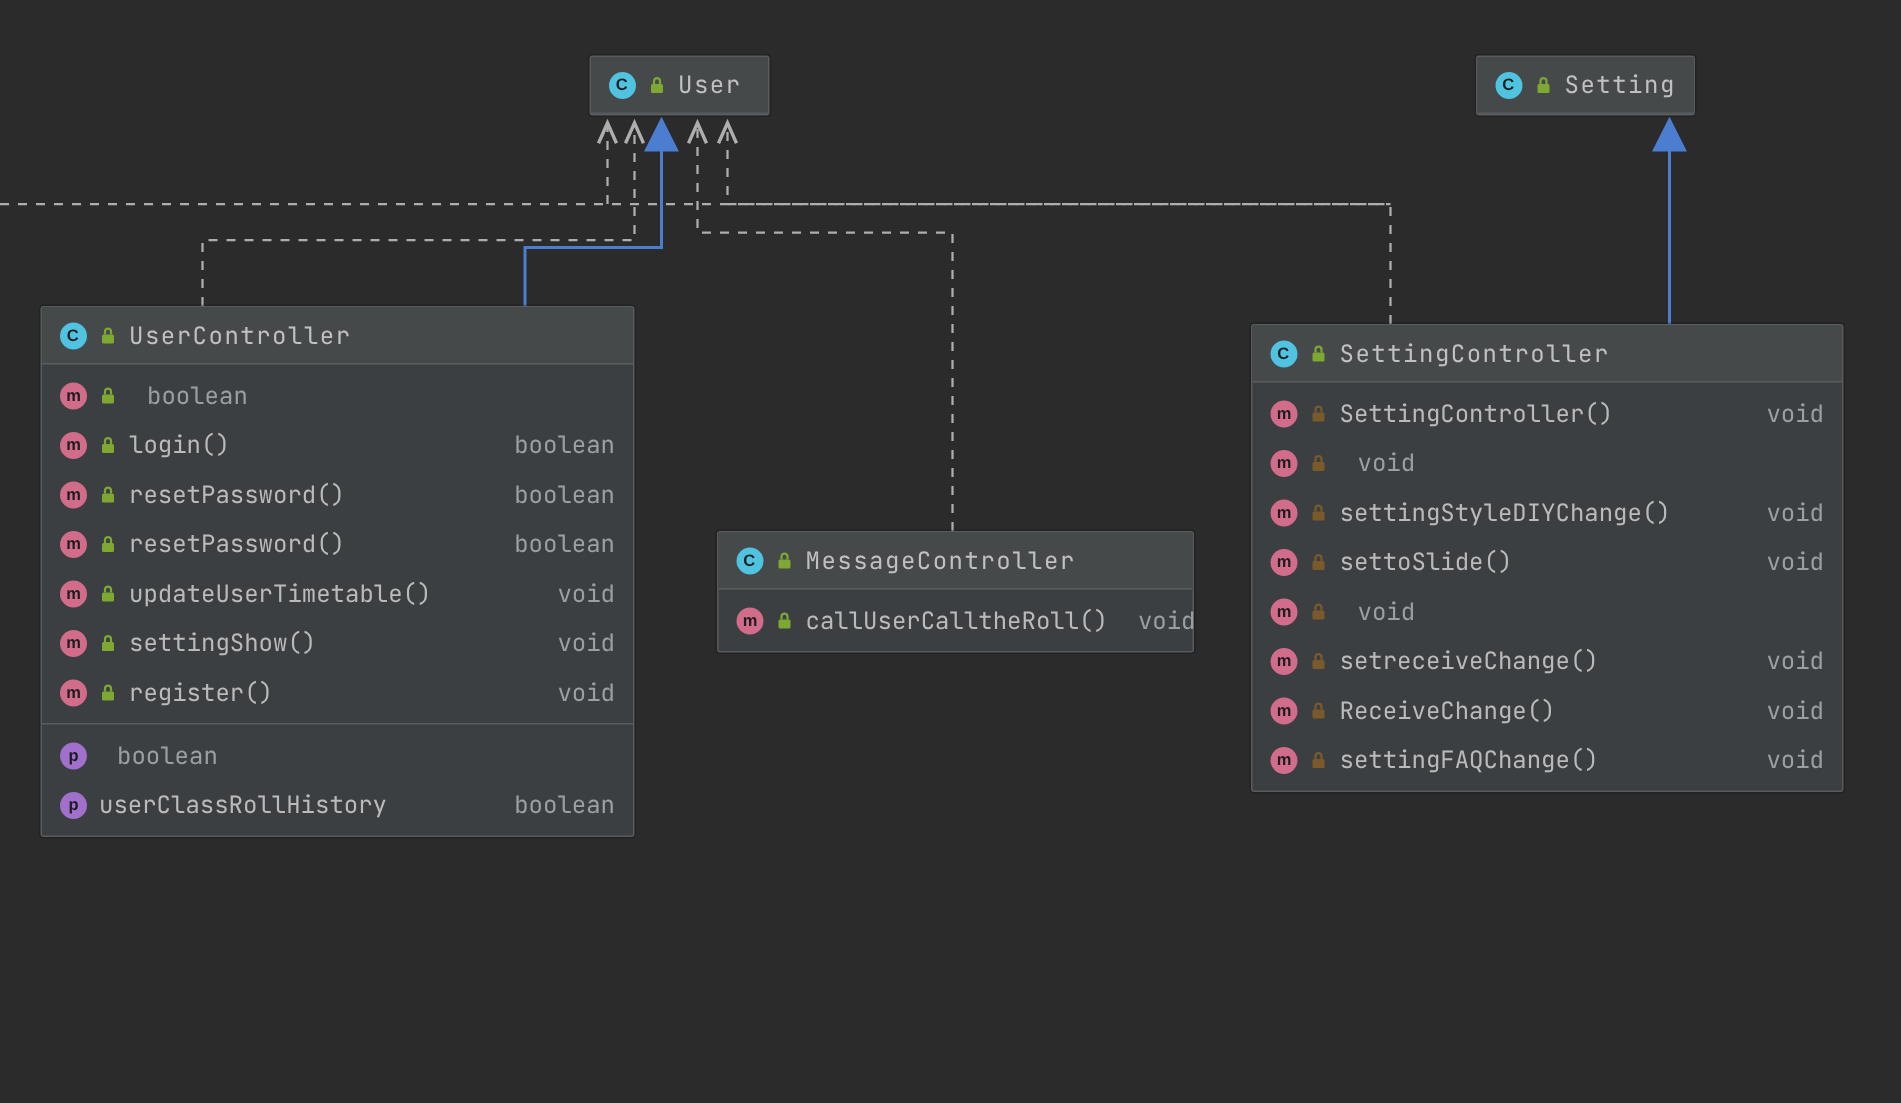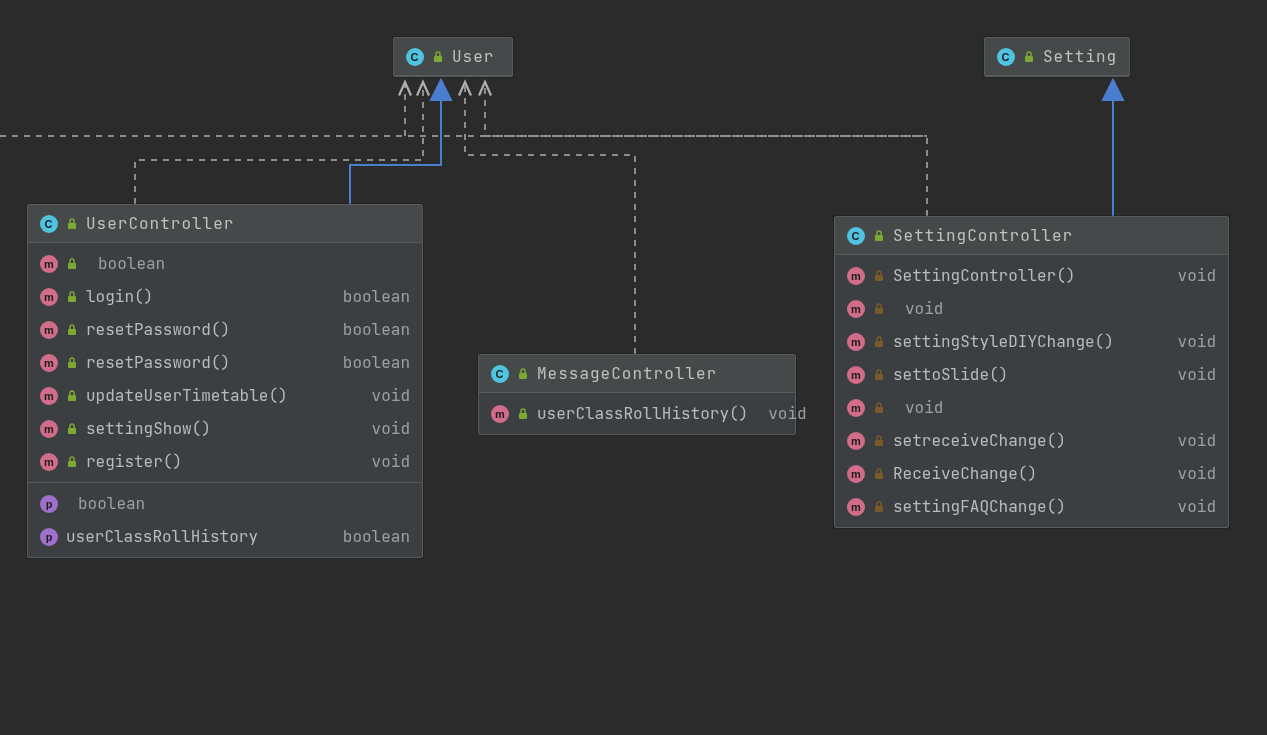--- a/index.html
+++ b/index.html
@@ -220,21 +220,21 @@
   </div>
   <div class="members">
     <div class="row">
       <span class="badge m">m</span>
       <span class="lock">
             <svg width="12" height="12" viewBox="0 0 12 12">
               <rect x="2" y="5" width="8" height="6" rx="1" fill="var(--green)"></rect>
               <path d="M4 5 V3 a2 2 0 0 1 4 0 V5" fill="none" stroke="var(--green)" stroke-width="1.5"></path>
             </svg>
           </span>
-      <span class="name">userClassRollHistory()</span>
+      <span class="name">callUserCalltheRoll()</span>
       <span class="type">void</span>
     </div>
   </div>
 </div>
 
 <div id="n-SettingController" class="node">
   <div class="node-header">
     <span class="badge c">C</span>
     <span class="lock">
       <svg width="12" height="12" viewBox="0 0 12 12">

